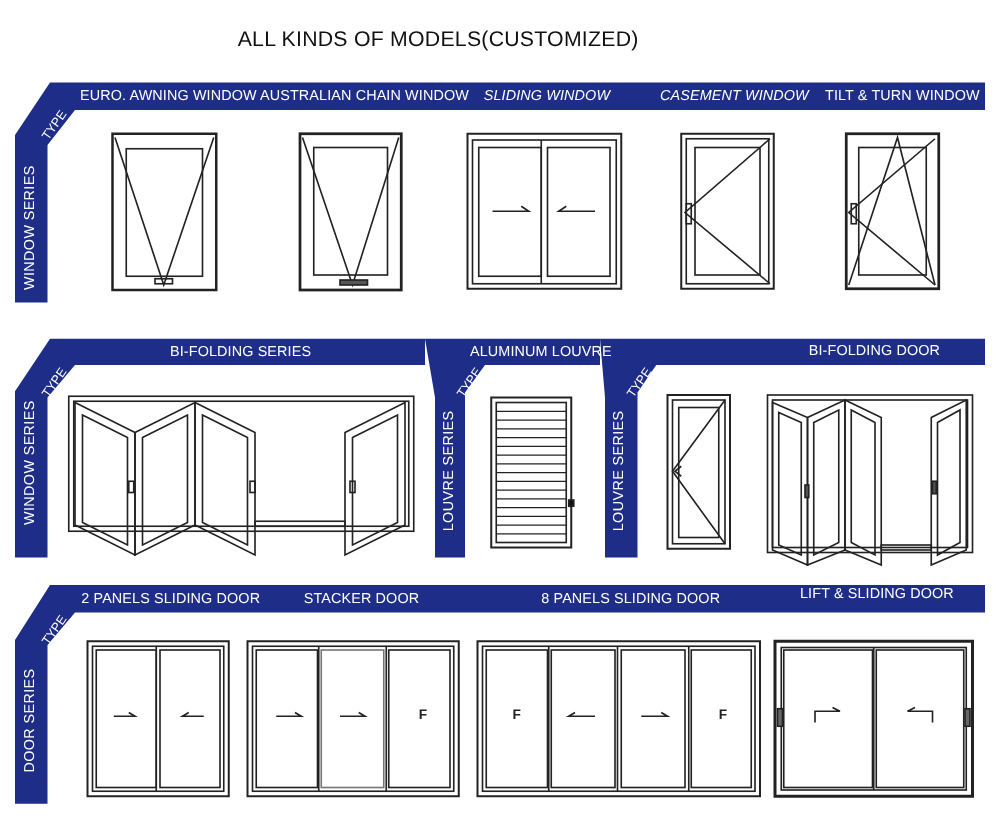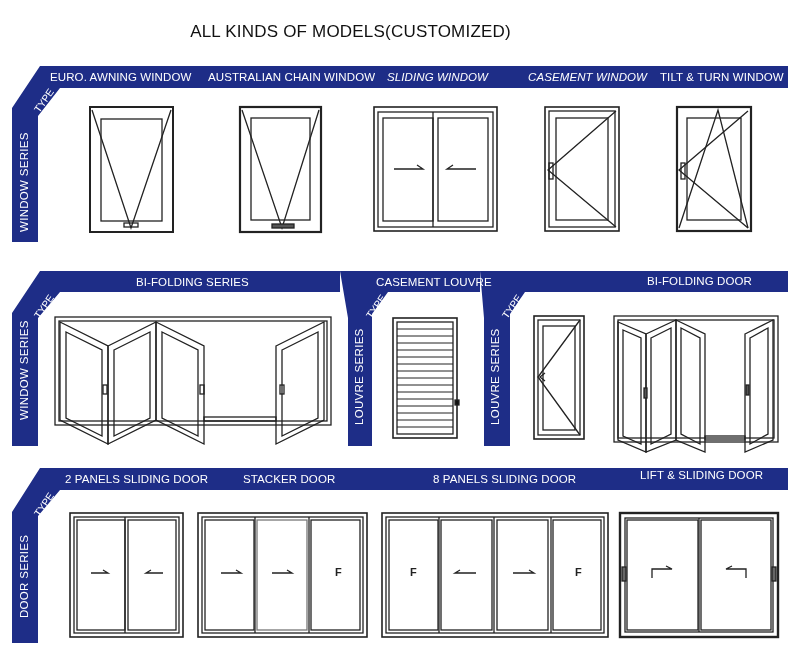--- a/index.html
+++ b/index.html
@@ -22,30 +22,30 @@
 
   <path d="M40,271 L340,271 L340,292 L60,292 L38,318 L38,446 L12,446 L12,313 Z" fill="#1e2d87"></path>
 
   <path d="M340,271 L480,271 L480,292 L388,292 L372,314 L372,446 L348,446 L348,318 Z" fill="#1e2d87"></path>
 
   <path d="M480,271 L788,271 L788,292 L525,292 L510,314 L510,446 L484,446 L484,318 Z" fill="#1e2d87"></path>
 
   <path d="M40,468 L788,468 L788,490 L60,490 L38,516 L38,643 L12,643 L12,512 Z" fill="#1e2d87"></path>
 </svg>
 
-<div class="band-label" style="left:50px;top:71px;">EURO. AWNING WINDOW</div>
+<div class="band-label" style="left:64px;top:71px;">EURO. AWNING WINDOW</div>
 <div class="band-label" style="left:208px;top:71px;">AUSTRALIAN CHAIN WINDOW</div>
 <div class="band-label" style="left:387px;top:71px;font-style:italic;">SLIDING WINDOW</div>
 <div class="band-label" style="left:528px;top:71px;font-style:italic;">CASEMENT WINDOW</div>
 <div class="band-label" style="left:660px;top:71px;">TILT &amp; TURN WINDOW</div>
 <div class="ttext" style="left:32px;top:108px;">TYPE</div>
 <div class="vtext" style="left:18px;top:232px;">WINDOW SERIES</div>
 
 <div class="band-label" style="left:136px;top:276px;">BI-FOLDING SERIES</div>
-<div class="band-label" style="left:376px;top:276px;">CASEMENT LOUVRE</div>
+<div class="band-label" style="left:376px;top:276px;">ALUMINUM LOUVRE</div>
 <div class="band-label" style="left:544px;top:277px;margin-top:24px;">HINGE DOOR</div>
 <div class="band-label" style="left:647px;top:275px;">BI-FOLDING DOOR</div>
 <div class="ttext" style="left:32px;top:314px;">TYPE</div>
 <div class="vtext" style="left:18px;top:420px;">WINDOW SERIES</div>
 <div class="ttext" style="left:364px;top:314px;">TYPE</div>
 <div class="vtext" style="left:353px;top:425px;">LOUVRE SERIES</div>
 <div class="ttext" style="left:500px;top:314px;">TYPE</div>
 <div class="vtext" style="left:489px;top:425px;">LOUVRE SERIES</div>
 
 <div class="band-label" style="left:65px;top:473px;">2 PANELS SLIDING DOOR</div>

